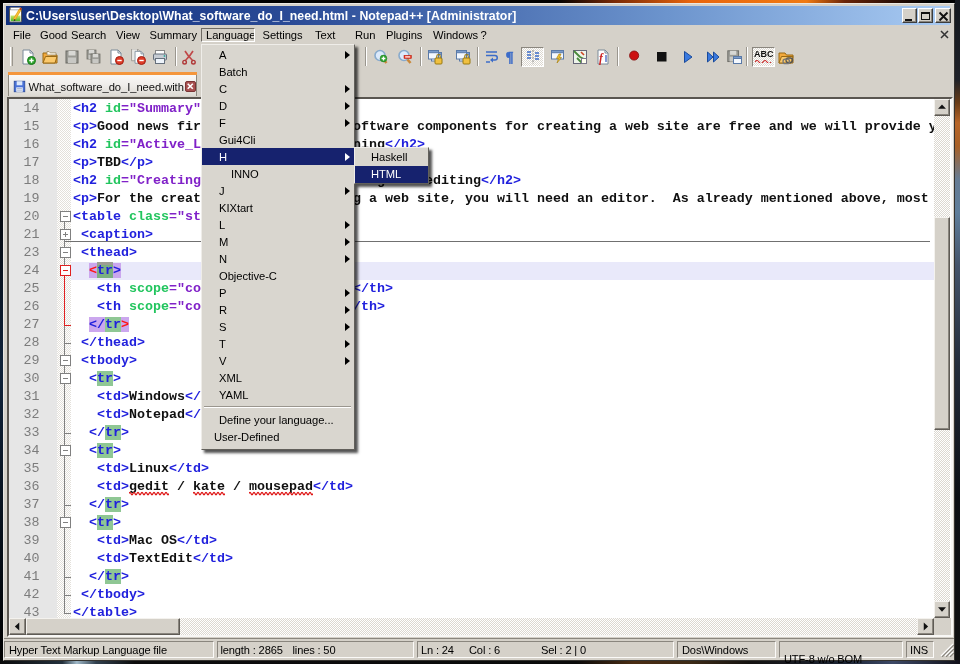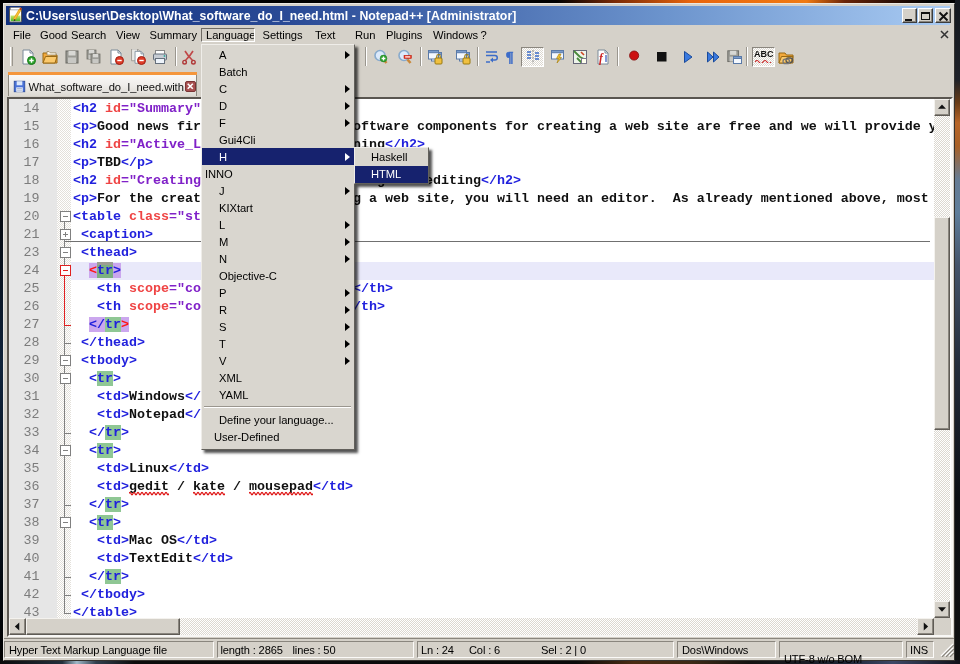--- a/index.html
+++ b/index.html
@@ -5,21 +5,21 @@
   font-family:"Liberation Sans",sans-serif;}
 .abs{position:absolute}
 .ui{font:11.2px "Liberation Sans",sans-serif;color:#000;letter-spacing:-0.05px}
 .st{font:11.1px "Liberation Sans",sans-serif;color:#000;letter-spacing:-0.15px}
 .checker{background:conic-gradient(#fff 0 90deg,#dcd8d0 90deg 180deg,#fff 180deg 270deg,#dcd8d0 270deg 360deg);background-size:2px 2px}
 .checker2{background:conic-gradient(#fff 0 90deg,#e3e0da 90deg 180deg,#fff 180deg 270deg,#e3e0da 270deg 360deg);background-size:2px 2px}
 .raised{border:1px solid;border-color:#f4f2ee #5f5b55 #5f5b55 #f4f2ee;background:#d5d1c9}
 .sunken{border:1px solid;border-color:#8a867e #fbfaf8 #fbfaf8 #8a867e}
 .code{font:bold 13.33px "Liberation Mono",monospace;line-height:18px;white-space:pre;letter-spacing:0}
 .t{color:#2121dd}
-.a{color:#ef4444}
+.a{color:#22c55e}
 .s{color:#8021c8}
 .rd{color:#ff1515}
 .gm{background:#8fc794}
 .sep{width:2px;border-left:1px solid #9a968e;border-right:1px solid #fff}
 </style></head><body>
 
 <div class="abs" style="left:0;top:0;width:960px;height:4px;background:linear-gradient(90deg,#000 0,#000 58%,#7a2a06 64%,#e8650d 72%,#f07a12 84%,#6a2408 88%,#2a0e04 93%,#000 97%)"></div>
 <div class="abs" style="left:0;top:0;width:3px;height:664px;background:linear-gradient(180deg,#000 0,#05070c 30%,#10233a 55%,#091421 75%,#000 100%)"></div>
 <div class="abs" style="left:955px;top:0;width:5px;height:664px;background:linear-gradient(180deg,#14181e 0,#1e2128 12%,#6a3c16 15.5%,#b86628 18.5%,#a86026 22%,#667c94 27%,#5f7e9b 32%,#45546a 40%,#232c3a 55%,#0c0f14 75%,#101010 100%)"></div>
 <div class="abs" style="left:0;top:660px;width:960px;height:4px;background:linear-gradient(90deg,#0a0a0a 0,#23303c 6.5%,#9fb8c8 8%,#31404e 10%,#0c0c0c 14%,#0a0a0a 60%,#4a2c12 66%,#3c2a16 72%,#141210 78%,#1c2433 88%,#3c4866 93%,#101018 100%)"></div>
@@ -376,21 +376,21 @@
 <div class="abs ui" style="left:219px;top:116.6px;color:#000">F</div>
 <svg class="abs" style="left:344.5px;top:119px" width="5" height="8" viewBox="0 0 5 8">
     <path d="M0 0 5 4 0 8z" fill="#000"></path>
   </svg>
 <div class="abs ui" style="left:219px;top:133.6px;color:#000">Gui4Cli</div>
 <div class="abs" style="left:202px;top:148px;width:152px;height:17px;background:#16226e"></div>
 <div class="abs ui" style="left:219px;top:150.6px;color:#fff">H</div>
 <svg class="abs" style="left:344.5px;top:153px" width="5" height="8" viewBox="0 0 5 8">
     <path d="M0 0 5 4 0 8z" fill="#fff"></path>
   </svg>
-<div class="abs ui" style="left:205px;top:167.6px;color:#000">INNO</div>
+<div class="abs ui" style="left:231px;top:167.6px;color:#000">INNO</div>
 <div class="abs ui" style="left:219px;top:184.6px;color:#000">J</div>
 <svg class="abs" style="left:344.5px;top:187px" width="5" height="8" viewBox="0 0 5 8">
     <path d="M0 0 5 4 0 8z" fill="#000"></path>
   </svg>
 <div class="abs ui" style="left:219px;top:201.6px;color:#000">KIXtart</div>
 <div class="abs ui" style="left:219px;top:218.6px;color:#000">L</div>
 <svg class="abs" style="left:344.5px;top:221px" width="5" height="8" viewBox="0 0 5 8">
     <path d="M0 0 5 4 0 8z" fill="#000"></path>
   </svg>
 <div class="abs ui" style="left:219px;top:235.6px;color:#000">M</div>

